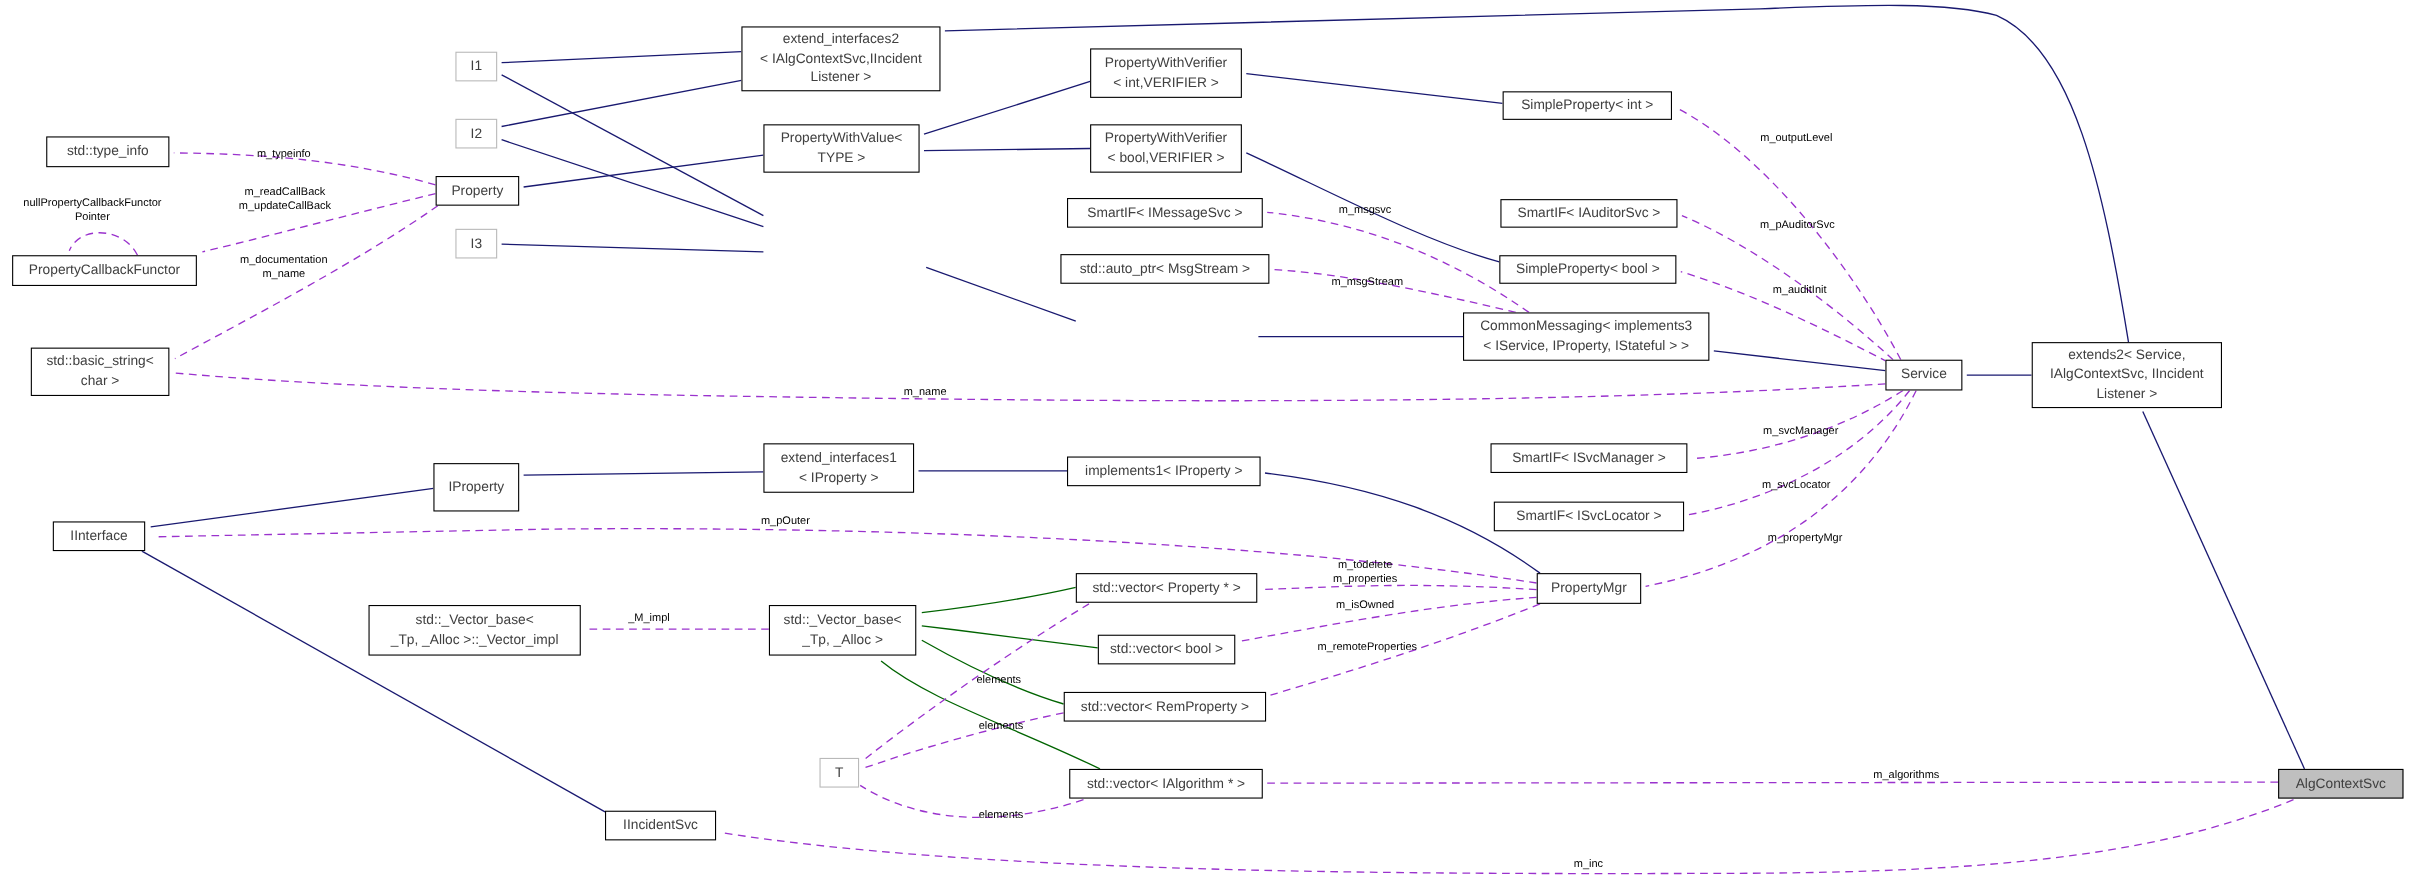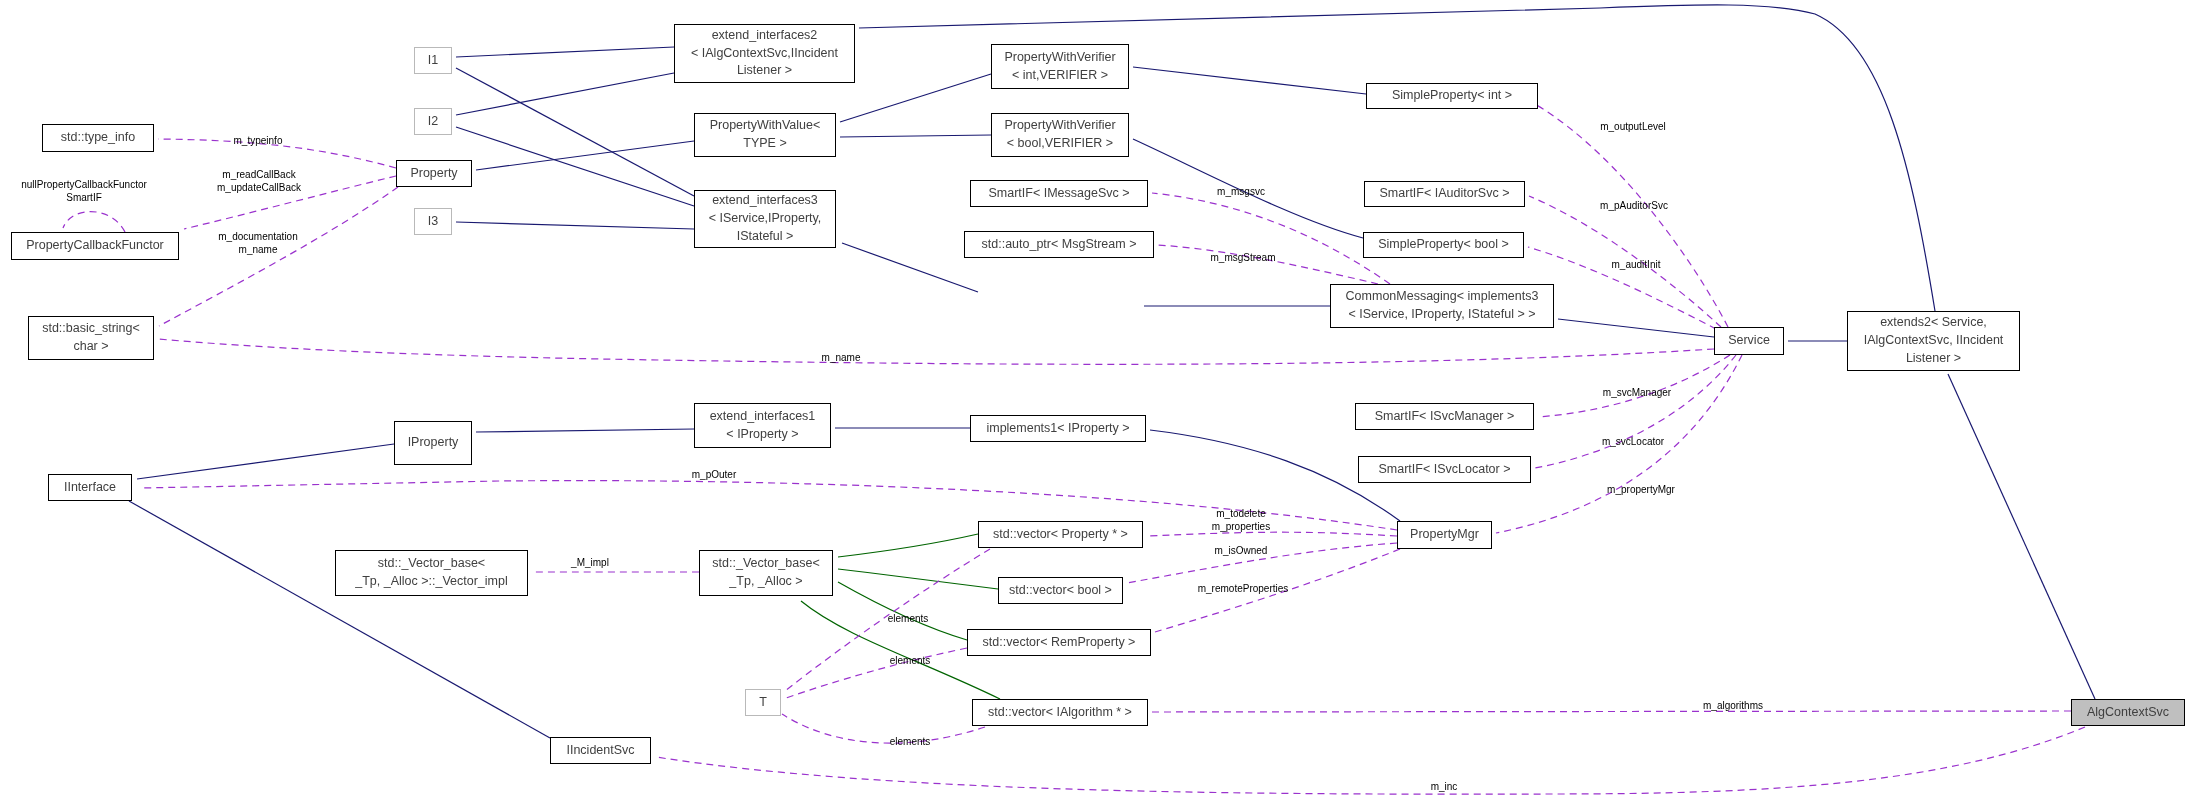--- a/index.html
+++ b/index.html
@@ -114,30 +114,27 @@
   <div class="node" style="left:11px;top:232px;width:168px;height:28px">PropertyCallbackFunctor</div>
   <div class="node undoc" style="left:414px;top:47px;width:38px;height:27px">I1</div>
   <div class="node undoc" style="left:414px;top:108px;width:38px;height:27px">I2</div>
   <div class="node undoc" style="left:414px;top:208px;width:38px;height:27px">I3</div>
   <div class="node" style="left:396px;top:160px;width:76px;height:27px">Property</div>
   <div class="node" style="left:674px;top:24px;width:181px;height:59px">extend_interfaces2
 &lt; IAlgContextSvc,IIncident
 Listener &gt;</div>
   <div class="node" style="left:694px;top:113px;width:142px;height:44px">PropertyWithValue&lt;
 TYPE &gt;</div>
-  <div class="node" style="left:694px;top:190px;width:142px;height:58px">extend_interfaces3
-&lt; IService,IProperty,
-IStateful &gt;</div>
   <div class="node" style="left:991px;top:44px;width:138px;height:45px">PropertyWithVerifier
 &lt; int,VERIFIER &gt;</div>
   <div class="node" style="left:991px;top:113px;width:138px;height:44px">PropertyWithVerifier
 &lt; bool,VERIFIER &gt;</div>
   <div class="node" style="left:970px;top:180px;width:178px;height:27px">SmartIF&lt; IMessageSvc &gt;</div>
   <div class="node" style="left:964px;top:231px;width:190px;height:27px">std::auto_ptr&lt; MsgStream &gt;</div>
-  <div class="node" style="left:1366px;top:83px;width:172px;height:26px">SimpleProperty&lt; int &gt;</div>
+  <div class="node" style="left:1366px;top:83px;width:154px;height:26px">SimpleProperty&lt; int &gt;</div>
   <div class="node" style="left:1364px;top:181px;width:161px;height:26px">SmartIF&lt; IAuditorSvc &gt;</div>
   <div class="node" style="left:1363px;top:232px;width:161px;height:26px">SimpleProperty&lt; bool &gt;</div>
   <div class="node" style="left:1330px;top:284px;width:224px;height:44px">CommonMessaging&lt; implements3
 &lt; IService, IProperty, IStateful &gt; &gt;</div>
   <div class="node" style="left:1714px;top:327px;width:70px;height:28px">Service</div>
   <div class="node" style="left:1847px;top:311px;width:173px;height:60px">extends2&lt; Service,
 IAlgContextSvc, IIncident
 Listener &gt;</div>
   <div class="node" style="left:28px;top:316px;width:126px;height:44px">std::basic_string&lt;
 char &gt;</div>
@@ -160,21 +157,21 @@
   <div class="node" style="left:972px;top:699px;width:176px;height:27px">std::vector&lt; IAlgorithm * &gt;</div>
   <div class="node" style="left:550px;top:737px;width:101px;height:27px">IIncidentSvc</div>
   <div class="node highlight" style="left:2071px;top:699px;width:114px;height:27px">AlgContextSvc</div>
 
   <div class="elabel" style="left:258px;top:140px">m_typeinfo</div>
   <div class="elabel" style="left:259px;top:181px">m_readCallBack
 m_updateCallBack</div>
   <div class="elabel" style="left:258px;top:243px">m_documentation
 m_name</div>
   <div class="elabel" style="left:84px;top:191px">nullPropertyCallbackFunctor
-SmartIF</div>
+Pointer</div>
   <div class="elabel" style="left:1633px;top:126px">m_outputLevel</div>
   <div class="elabel" style="left:1241px;top:191px">m_msgsvc</div>
   <div class="elabel" style="left:1634px;top:205px">m_pAuditorSvc</div>
   <div class="elabel" style="left:1243px;top:257px">m_msgStream</div>
   <div class="elabel" style="left:1636px;top:264px">m_auditInit</div>
   <div class="elabel" style="left:841px;top:357px">m_name</div>
   <div class="elabel" style="left:1637px;top:392px">m_svcManager</div>
   <div class="elabel" style="left:1633px;top:441px">m_svcLocator</div>
   <div class="elabel" style="left:714px;top:474px">m_pOuter</div>
   <div class="elabel" style="left:1641px;top:489px">m_propertyMgr</div>

